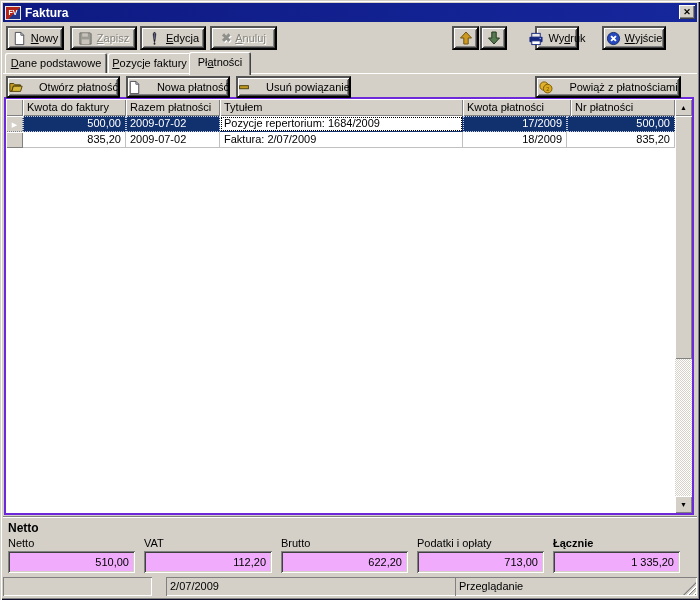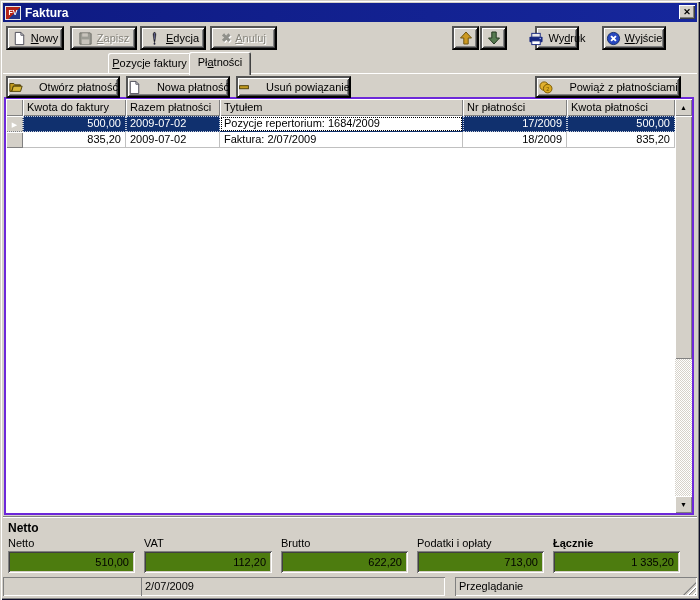--- a/index.html
+++ b/index.html
@@ -21,21 +21,21 @@
   .close-btn { position:absolute; right:2px; top:2px; width:16px; height:14px;
     background:#d4d0c8; border:none; font-weight:bold; font-size:9px; line-height:12px;
     box-shadow: inset 1px 1px 0 #fff, inset -1px -1px 0 #404040, inset -2px -2px 0 #808080;
     cursor:default; }
 
   
   .raised { background:#d4d0c8;
     box-shadow: inset 1px 1px 0 #fff, inset -1px -1px 0 #404040,
                 inset 2px 2px 0 #d4d0c8, inset -2px -2px 0 #808080; }
   .raised1 { background:#d4d0c8; box-shadow: inset 1px 1px 0 #fff, inset -1px -1px 0 #808080; }
-  .sunken2 { background:#4d7c0f;
+  .sunken2 { background:#f0abfc;
     box-shadow: inset 1px 1px 0 #808080, inset -1px -1px 0 #fff,
                 inset 2px 2px 0 #404040, inset -2px -2px 0 #d4d0c8; }
 
   
   .toolbar { position:absolute; left:3px; top:25px; right:3px; height:25px; }
   .tb-btn { position:absolute; top:1px; height:24px; display:flex; align-items:center;
     justify-content:center; gap:4px; font-size:11px; cursor:default; white-space:nowrap; }
   .tb-btn svg, .act-btn svg { flex:0 0 auto; }
   .disabled { color:#86847c; text-shadow:1px 1px 0 #fff; }
   #btn-new   { left:3px;   width:58px; }
@@ -113,21 +113,21 @@
   #tf-3 { left:417px; width:127px; }
   #tf-4 { left:553px; width:127px; }
   #tf-4 .tlabel { font-weight:bold; }
 
   
   .statusbar { position:absolute; left:3px; right:3px; top:577px; height:19px; }
   .spanel { position:absolute; top:0; height:19px; line-height:18px; padding-left:4px;
     background:#d4d0c8; box-shadow: inset 1px 1px 0 #808080, inset -1px -1px 0 #fff;
     white-space:nowrap; overflow:hidden; }
   #sp-0 { left:0; width:149px; }
-  #sp-1 { left:138px; width:304px; }
+  #sp-1 { left:163px; width:304px; }
   #sp-2 { left:452px; right:0; }
   .grip { position:absolute; right:1px; bottom:1px; width:13px; height:13px;
     clip-path:polygon(100% 0, 100% 100%, 0 100%);
     background:repeating-linear-gradient(135deg,#fff 0 1px,#808080 1px 2px,#d4d0c8 2px 4px); }
 
   u { text-decoration:underline; }
 </style>
 </head>
 <body>
 
@@ -194,20 +194,21 @@
       <svg width="15" height="15" viewBox="0 0 16 16">
           <circle cx="8" cy="8" r="6.5" fill="#2848c0" stroke="#102a6a"></circle>
           <path d="M5.4 5.4 L10.6 10.6 M10.6 5.4 L5.4 10.6" stroke="#fff" stroke-width="2"></path>
         </svg>
       <span><u>W</u>yjście</span>
     </button>
   </div>
 
   <div class="tab-edge"></div>
   <div class="tabs">
+    <div class="tab" id="tab-0"><u>D</u>ane podstawowe</div>
     <div class="tab" id="tab-1"><u>P</u>ozycje faktury</div>
     <div class="tab active" id="tab-2">Pł<u>a</u>tności</div>
   </div>
 
   <div class="actions">
     <button class="act-btn raised" id="act-open">
       <svg width="16" height="14" viewBox="0 0 16 16">
           <path d="M1 13 L1 4 h4.5 l1.5 1.5 H13 V7 H5 L3.2 13 Z" fill="#c09a20" stroke="#443600"></path>
           <path d="M3.2 13 L5 7 h10 l-1.8 6 Z" fill="#d8b83a" stroke="#443600"></path>
         </svg>
@@ -235,22 +236,22 @@
       <span>Usuń powiązanie</span>
     </button>
   </div>
 
   <div class="grid">
     <div class="ghead">
       <div class="hcell c-sel"></div>
       <div class="hcell c-0">Kwota do faktury</div>
       <div class="hcell c-1">Razem płatności</div>
       <div class="hcell c-2">Tytułem</div>
+      <div class="hcell c-4">Kwota płatności</div>
       <div class="hcell c-3">Nr płatności</div>
-      <div class="hcell c-4">Kwota płatności</div>
     </div>
 
     <div class="grow sel" id="row-0">
       <div class="cell selcell c-sel">▶</div>
       <div class="cell num c-0">500,00</div>
       <div class="cell c-1">2009-07-02</div>
       <div class="cell focuscell c-2">Pozycje repertorium: 1684/2009</div>
       <div class="cell num c-3">17/2009</div>
       <div class="cell num c-4">500,00</div>
     </div>

